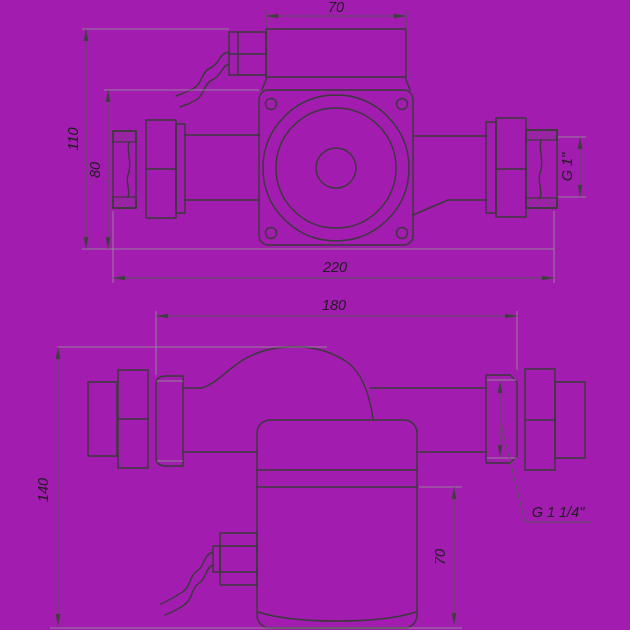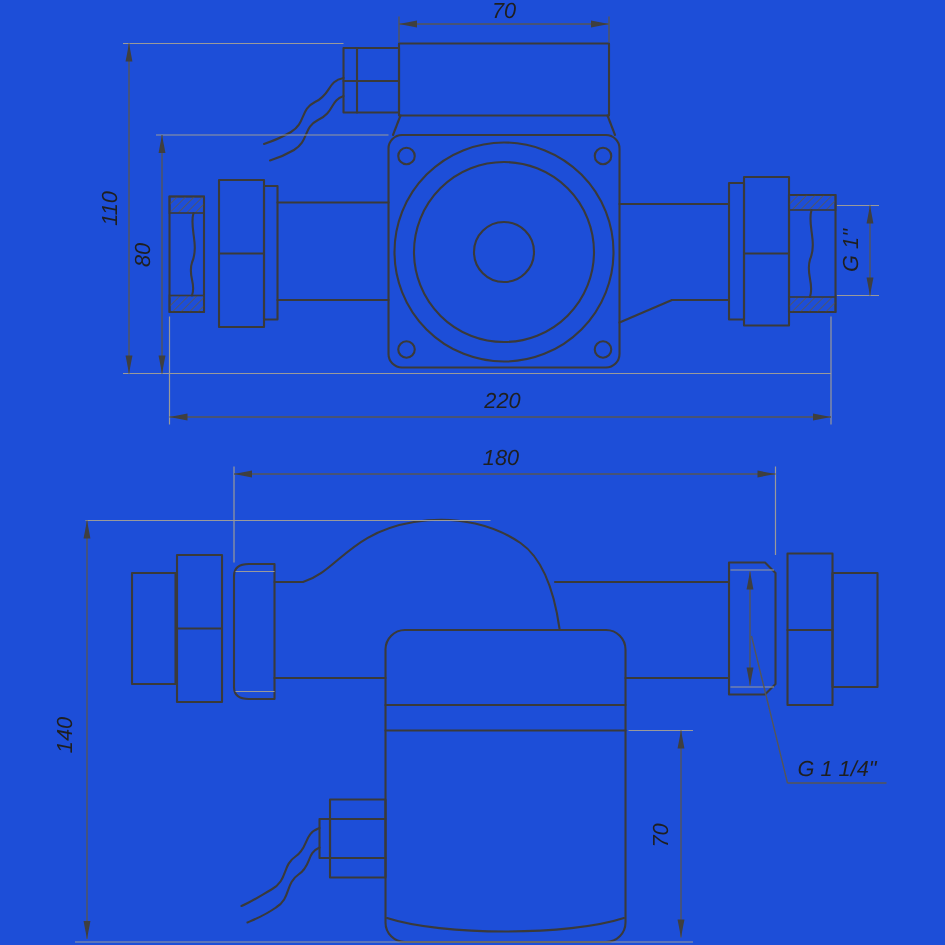--- a/index.html
+++ b/index.html
@@ -1,17 +1,17 @@
 <!DOCTYPE html>
 <html><head>
 <meta charset="utf-8">
 <style>
   html,body{margin:0;padding:0;background:#ffffff;}
   .canvas{
-    width:630px;height:630px;background:#1d4ed8;position:relative;overflow:hidden;
+    width:630px;height:630px;background:#a21caf;position:relative;overflow:hidden;
     font-family:"Liberation Sans",sans-serif;
   }
   svg{display:block;}
   .ln{fill:none;stroke:#3a3a3a;stroke-width:1.4;stroke-linejoin:round;stroke-linecap:round;}
   .thin{fill:none;stroke:#9a9a9a;stroke-width:0.8;}
   .dim{fill:none;stroke:#565656;stroke-width:0.9;stroke-linecap:butt;}
   .arr{fill:#3f3f3f;stroke:none;}
   .dimtxt{
     font-family:"Liberation Sans",sans-serif;font-style:italic;
     font-size:14.5px;fill:#1f1f1f;

